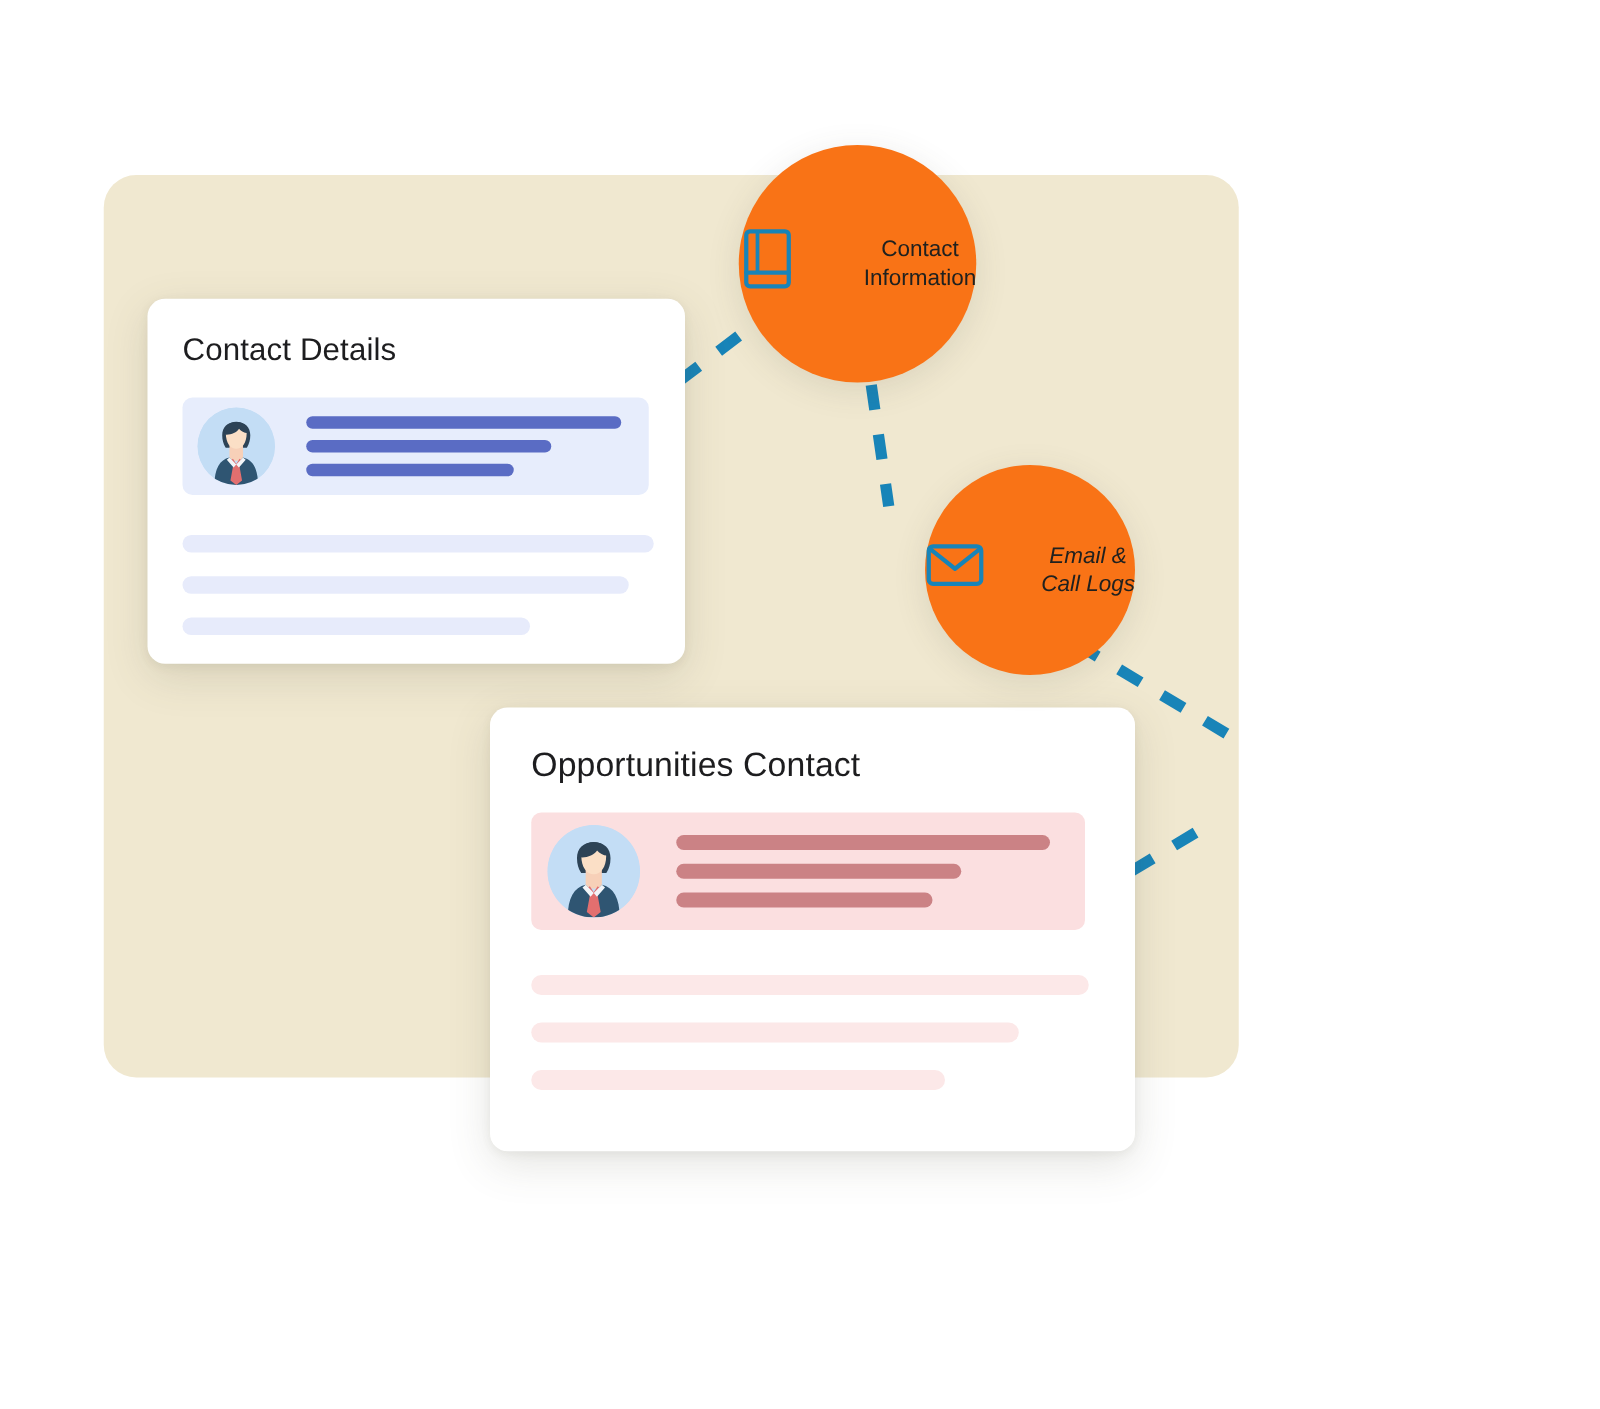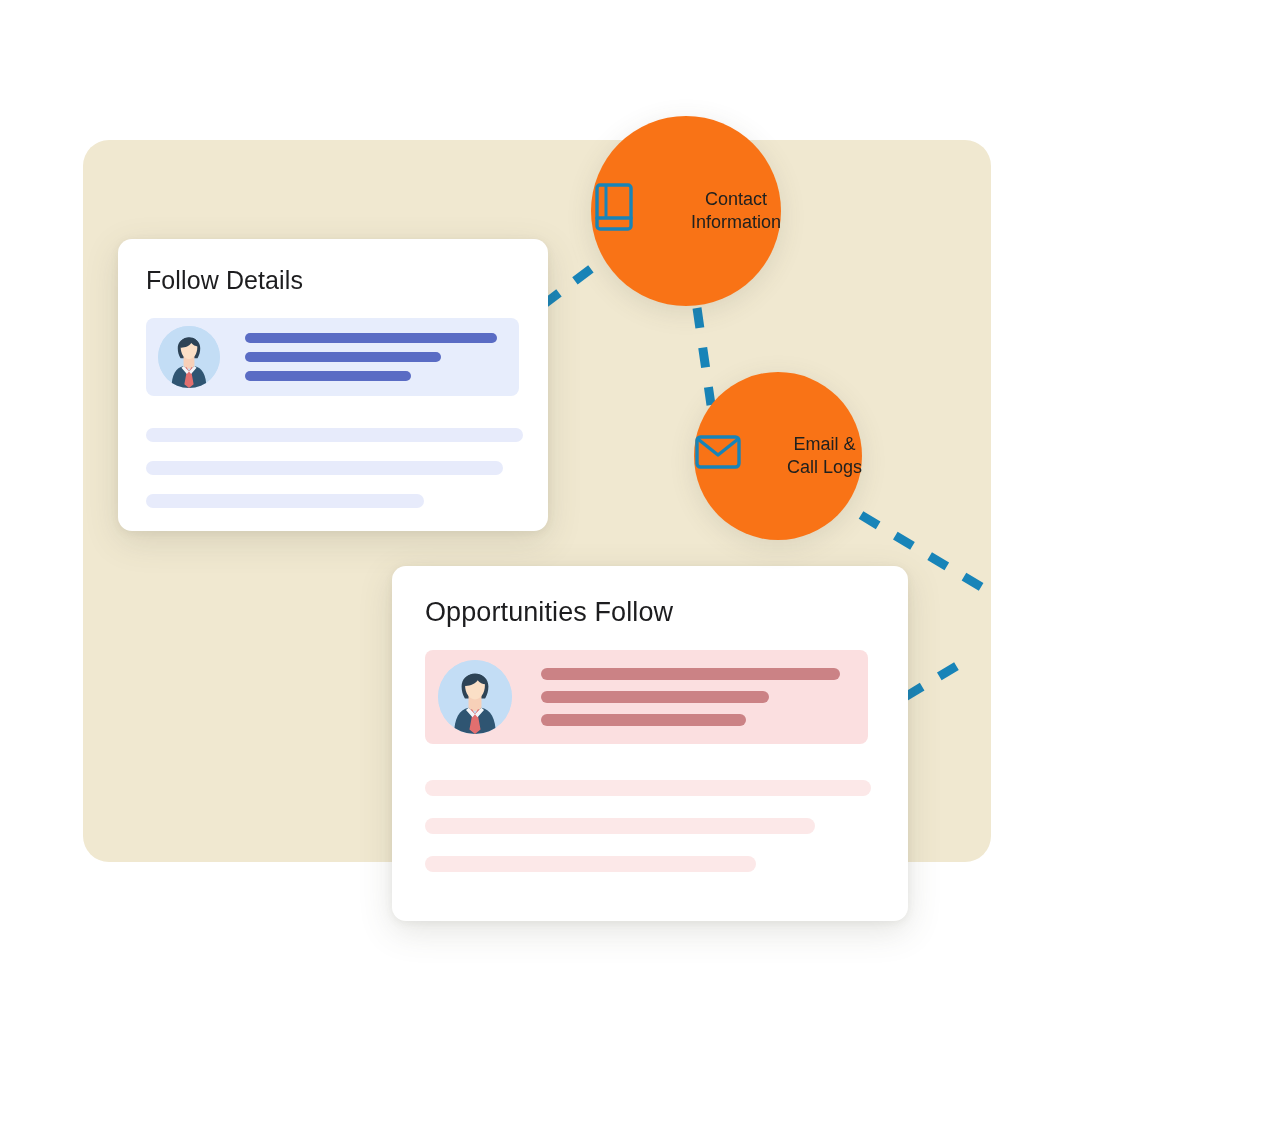--- a/index.html
+++ b/index.html
@@ -133,22 +133,22 @@
     color: #20211f;
     font-size: 18px;
     line-height: 1.27;
     white-space: pre-line;
   }
   #node-contact-information {
     left: 591px; top: 116px;
     width: 190px; height: 190px;
   }
   #node-email-call-logs {
-    left: 694px; top: 372px;
-    width: 168px; height: 168px;
+    left: 740px; top: 372px;
+    width: 168px; height: 168px; font-style: italic;
   }
   #node-notes-follow-ups {
     left: 946px; top: 547px;
     width: 160px; height: 160px;
   }
 </style>
 </head>
 <body>
 
 <div id="stage">
@@ -158,21 +158,21 @@
   <svg class="connector-layer" viewBox="0 0 1280 1127" width="1280" height="1127">
     <g fill="none" stroke="#1884b8" stroke-width="9" stroke-linecap="butt">
       <path d="M543,305 L604,259" stroke-dasharray="20 20"></path>
       <path d="M697,308 L711,405" stroke-dasharray="20 20"></path>
       <path d="M861,515 L993,594" stroke-dasharray="20 20"></path>
       <path d="M905,697 L965,661" stroke-dasharray="20 20"></path>
     </g>
   </svg>
 
   <div class="detail-card" id="contact-card">
-    <div class="card-title">Follow Details</div>
+    <div class="card-title">Contact Details</div>
 
     <div class="highlight-block">
       <div class="avatar">
         <svg viewBox="0 0 64 64" width="100%" height="100%">
           <circle cx="32" cy="32" r="32" fill="#c3ddf5"></circle>
           <path d="M32 12c-7.2 0-11.6 4.3-11.6 11 0 4.2 1.1 7.1 2.4 9.4l.5.8h17.4l.5-.8c1.3-2.3 2.4-5.2 2.4-9.4 0-6.7-4.4-11-11.6-11z" fill="#2d4356"></path>
           <path d="M26.4 30h11.2v10.6c0 2.1-2.5 3.4-5.6 3.4s-5.6-1.3-5.6-3.4V30z" fill="#f7d0b8"></path>
           <path d="M23.4 21.5c0-5.6 3.6-9 8.6-9s8.6 3.4 8.6 9c0 7.7-3.8 12.6-8.6 12.6s-8.6-4.9-8.6-12.6z" fill="#fbdfc6"></path>
           <path d="M22.3 22.3c-.4-6.2 3.4-10.6 9.7-10.6 5.7 0 9.6 3.3 9.8 9.3-2.4.4-5.6-1.1-7.5-3.4-2 3.3-7.4 5.3-12 4.7z" fill="#2d4356"></path>
           <path d="M21.5 64c0-9.5 4.2-15.3 10.5-15.3S42.5 54.5 42.5 64z" fill="#e9eef3"></path>
@@ -189,21 +189,21 @@
     </div>
 
     <div class="ghost-stack">
       <div class="ghost-bar" style="width:377px"></div>
       <div class="ghost-bar" style="width:357px"></div>
       <div class="ghost-bar" style="width:278px"></div>
     </div>
   </div>
 
   <div class="detail-card" id="opportunities-card">
-    <div class="card-title">Opportunities Follow</div>
+    <div class="card-title">Opportunities Contact</div>
 
     <div class="highlight-block">
       <div class="avatar">
         <svg viewBox="0 0 64 64" width="100%" height="100%">
           <circle cx="32" cy="32" r="32" fill="#c3ddf5"></circle>
           <path d="M32 12c-7.2 0-11.6 4.3-11.6 11 0 4.2 1.1 7.1 2.4 9.4l.5.8h17.4l.5-.8c1.3-2.3 2.4-5.2 2.4-9.4 0-6.7-4.4-11-11.6-11z" fill="#2d4356"></path>
           <path d="M26.4 30h11.2v10.6c0 2.1-2.5 3.4-5.6 3.4s-5.6-1.3-5.6-3.4V30z" fill="#f7d0b8"></path>
           <path d="M23.4 21.5c0-5.6 3.6-9 8.6-9s8.6 3.4 8.6 9c0 7.7-3.8 12.6-8.6 12.6s-8.6-4.9-8.6-12.6z" fill="#fbdfc6"></path>
           <path d="M22.3 22.3c-.4-6.2 3.4-10.6 9.7-10.6 5.7 0 9.6 3.3 9.8 9.3-2.4.4-5.6-1.1-7.5-3.4-2 3.3-7.4 5.3-12 4.7z" fill="#2d4356"></path>
           <path d="M21.5 64c0-9.5 4.2-15.3 10.5-15.3S42.5 54.5 42.5 64z" fill="#e9eef3"></path>

